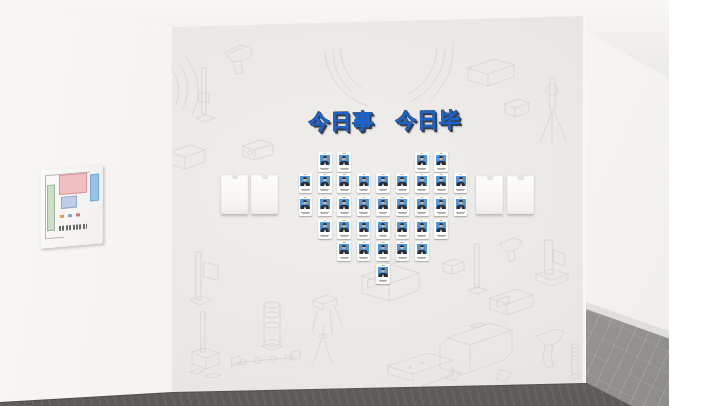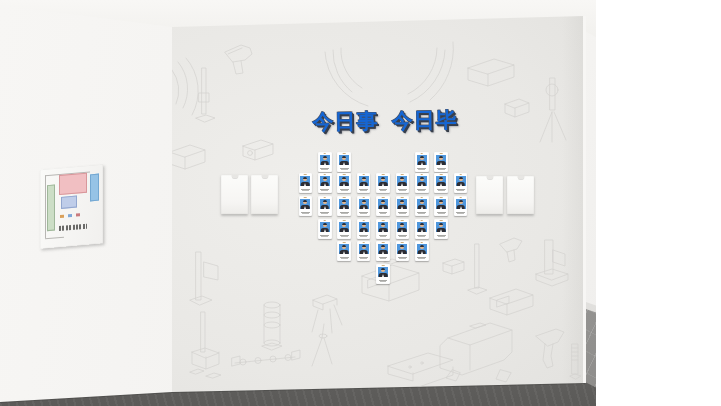--- a/index.html
+++ b/index.html
@@ -1,18 +1,18 @@
 <!DOCTYPE html>
 <html><head>
 <meta charset="utf-8">
 <style>
   html,body{margin:0;padding:0;background:#ffffff;}
   .scene{
-    position:relative;width:596px;height:406px;overflow:hidden;
-    font-family:Liberation Serif, serif;background:#f4f3f1;
+    position:relative;width:669px;height:406px;overflow:hidden;
+    font-family:Liberation Mono, monospace;background:#f4f3f1;
   }
   .scene *{box-sizing:border-box;}
 
   
   .ceiling{position:absolute;inset:0;
     background:linear-gradient(to bottom,#f8f7f5 0%,#f1f0ed 10%,#e7e6e3 26%,#e0dfdc 40%);}
   .right-wall{position:absolute;inset:0;
     clip-path:polygon(583px 30px,721px 108px,721px 406px,583px 406px);
     background:linear-gradient(115deg,#e9e8e5 0%,#f2f1ef 35%,#f6f5f3 70%,#efeeec 100%);}
   .right-baseboard{position:absolute;inset:0;

